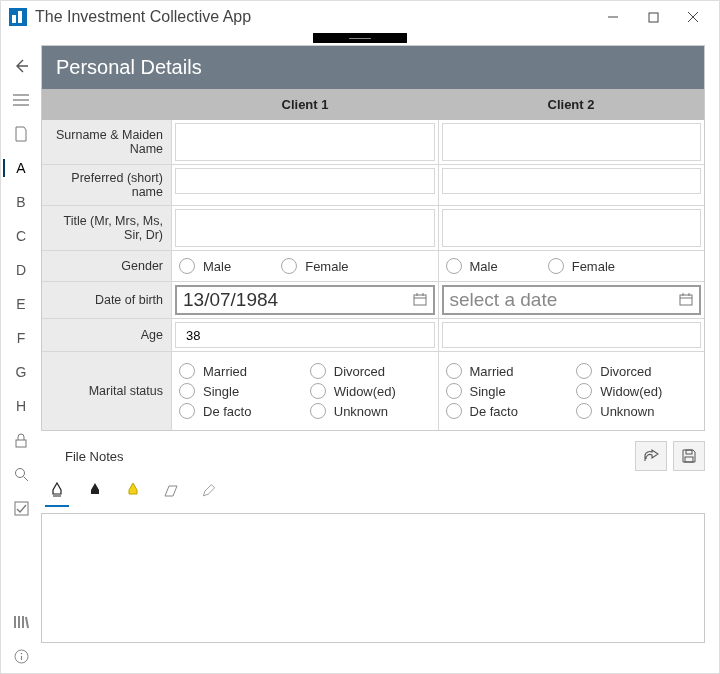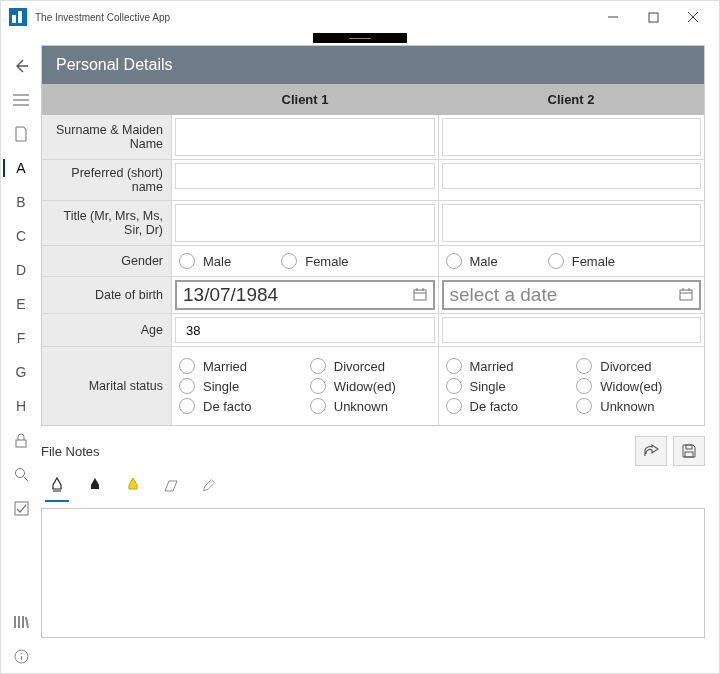--- a/index.html
+++ b/index.html
@@ -2,56 +2,56 @@
 <html><head>
 <meta charset="utf-8">
 <style>
   * { box-sizing: border-box; margin: 0; padding: 0; font-family: "Segoe UI", Arial, sans-serif; }
   body { background: #fff; font-size: 13px; color: #333; }
   .window { width: 720px; height: 674px; border: 1px solid #ddd; position: relative; display: flex; flex-direction: column; }
   .titlebar { height: 32px; display: flex; align-items: center; padding: 0 6px 0 8px; }
   .titlebar .appicon { width: 18px; height: 18px; background: #0a6fb8; position: relative; margin-right: 8px; }
   .titlebar .appicon::after { content: ""; position: absolute; left: 3px; bottom: 3px; width: 4px; height: 8px; background: #fff; }
   .titlebar .appicon::before { content: ""; position: absolute; left: 9px; bottom: 3px; width: 4px; height: 12px; background: #fff; }
-  .titlebar .apptitle { font-size: 10px; color: #444; flex: 1; }
+  .titlebar .apptitle { font-size: 16px; color: #444; flex: 1; }
   .winbtn { width: 40px; height: 28px; display: flex; align-items: center; justify-content: center; font-size: 14px; color: #444; }
   .winbtn svg { stroke: #444; }
   .topstrip { height: 12px; position: relative; }
   .blackbar { position: absolute; left: 50%; transform: translateX(-50%); width: 94px; height: 10px; background: #000; border:1px solid #000; }
   .blackbar::after { content:""; position:absolute; left:38%; top:4px; width:24%; height:1px; background:#888; }
   .main { flex:1; display:flex; overflow:hidden; }
   .sidebar { width: 40px; display:flex; flex-direction:column; align-items:center; padding-top:4px; gap:0; }
   .sb-item { width:40px; height:34px; display:flex; align-items:center; justify-content:center; color:#555; font-size:14px; position:relative; cursor:default; }
   .sb-item.sel { color:#000; }
   .sb-item.sel::before { content:""; position:absolute; left:2px; top:8px; width:2px; height:18px; background:#023a5f; }
   .sb-spacer { flex:1; }
   .content { flex:1; padding: 0 14px 14px 0; display:flex; flex-direction:column; gap:10px; overflow:hidden; }
   .card { border:1px solid #ccc; }
-  .card-hdr { background:#6f7c87; color:#fff; padding:10px 14px; font-size:16px; }
+  .card-hdr { background:#6f7c87; color:#fff; padding:10px 14px; font-size:20px; }
   .colhdr { display:flex; background:#bdbdbd; }
   .colhdr .labcol { width:130px; }
   .colhdr .clcol { flex:1; text-align:center; font-weight:600; padding:8px 0; color:#222; font-size:13px; }
   .tbody { max-height: 350px; overflow:hidden; background:#fff; }
   .row { display:flex; border-top:1px solid #d7d7d7; }
   .row:first-child { border-top:none; }
   .labcell { width:130px; background:#ebebeb; display:flex; align-items:center; justify-content:flex-end; padding:6px 8px; font-size:12.5px; color:#333; text-align:right; border-right:1px solid #d7d7d7; }
   .valcell { flex:1; padding:3px; }
   .valcell + .valcell { border-left:1px solid #d7d7d7; }
   .tin { width:100%; height:26px; border:1px solid #d7d7d7; padding:2px 10px; font-size:13px; background:#fff; }
   .tin.tall { height:38px; }
   .datebox { width:100%; height:30px; border:2px solid #9b9b9b; padding:2px 6px; font-size:19px; background:#fff; display:flex; align-items:center; justify-content:space-between; }
   .datebox.ph { color:#888; }
   .radiogrp { display:flex; gap:10px; padding:4px 4px; flex-wrap:wrap; }
   .radiogrp.two { }
   .radiogrp.grid { display:grid; grid-template-columns: 1fr 1fr; row-gap:4px; padding:8px 4px; }
   .radio { display:flex; align-items:center; gap:8px; font-size:13px; color:#333; }
   .rcircle { width:16px; height:16px; border:1.5px solid #a8a8a8; border-radius:50%; background:#fff; }
   .notes { display:flex; flex-direction:column; gap:8px; }
   .notes-hdr { display:flex; align-items:center; }
-  .notes-title { font-size:13px; color:#333; flex:1; }
+  .notes-title { font-size:13px; color:#333; flex:1;margin-left:24px; }
   .iconbtn { width:32px; height:30px; border:1px solid #d0d0d0; background:#f3f3f3; display:flex; align-items:center; justify-content:center; margin-left:6px; }
   .toolbar { display:flex; align-items:center; gap:18px; padding:0 6px 2px 6px; }
   .tool { width:20px; height:24px; display:flex; align-items:center; justify-content:center; color:#444; position:relative; }
   .tool.active::after { content:""; position:absolute; bottom:-4px; left:-2px; right:-2px; height:2px; background:#0a6fb8; }
   .notearea { height:130px; border:1px solid #c8c8c8; background:#fff; }
   svg { overflow:visible; }
 </style>
 </head>
 <body>
 

